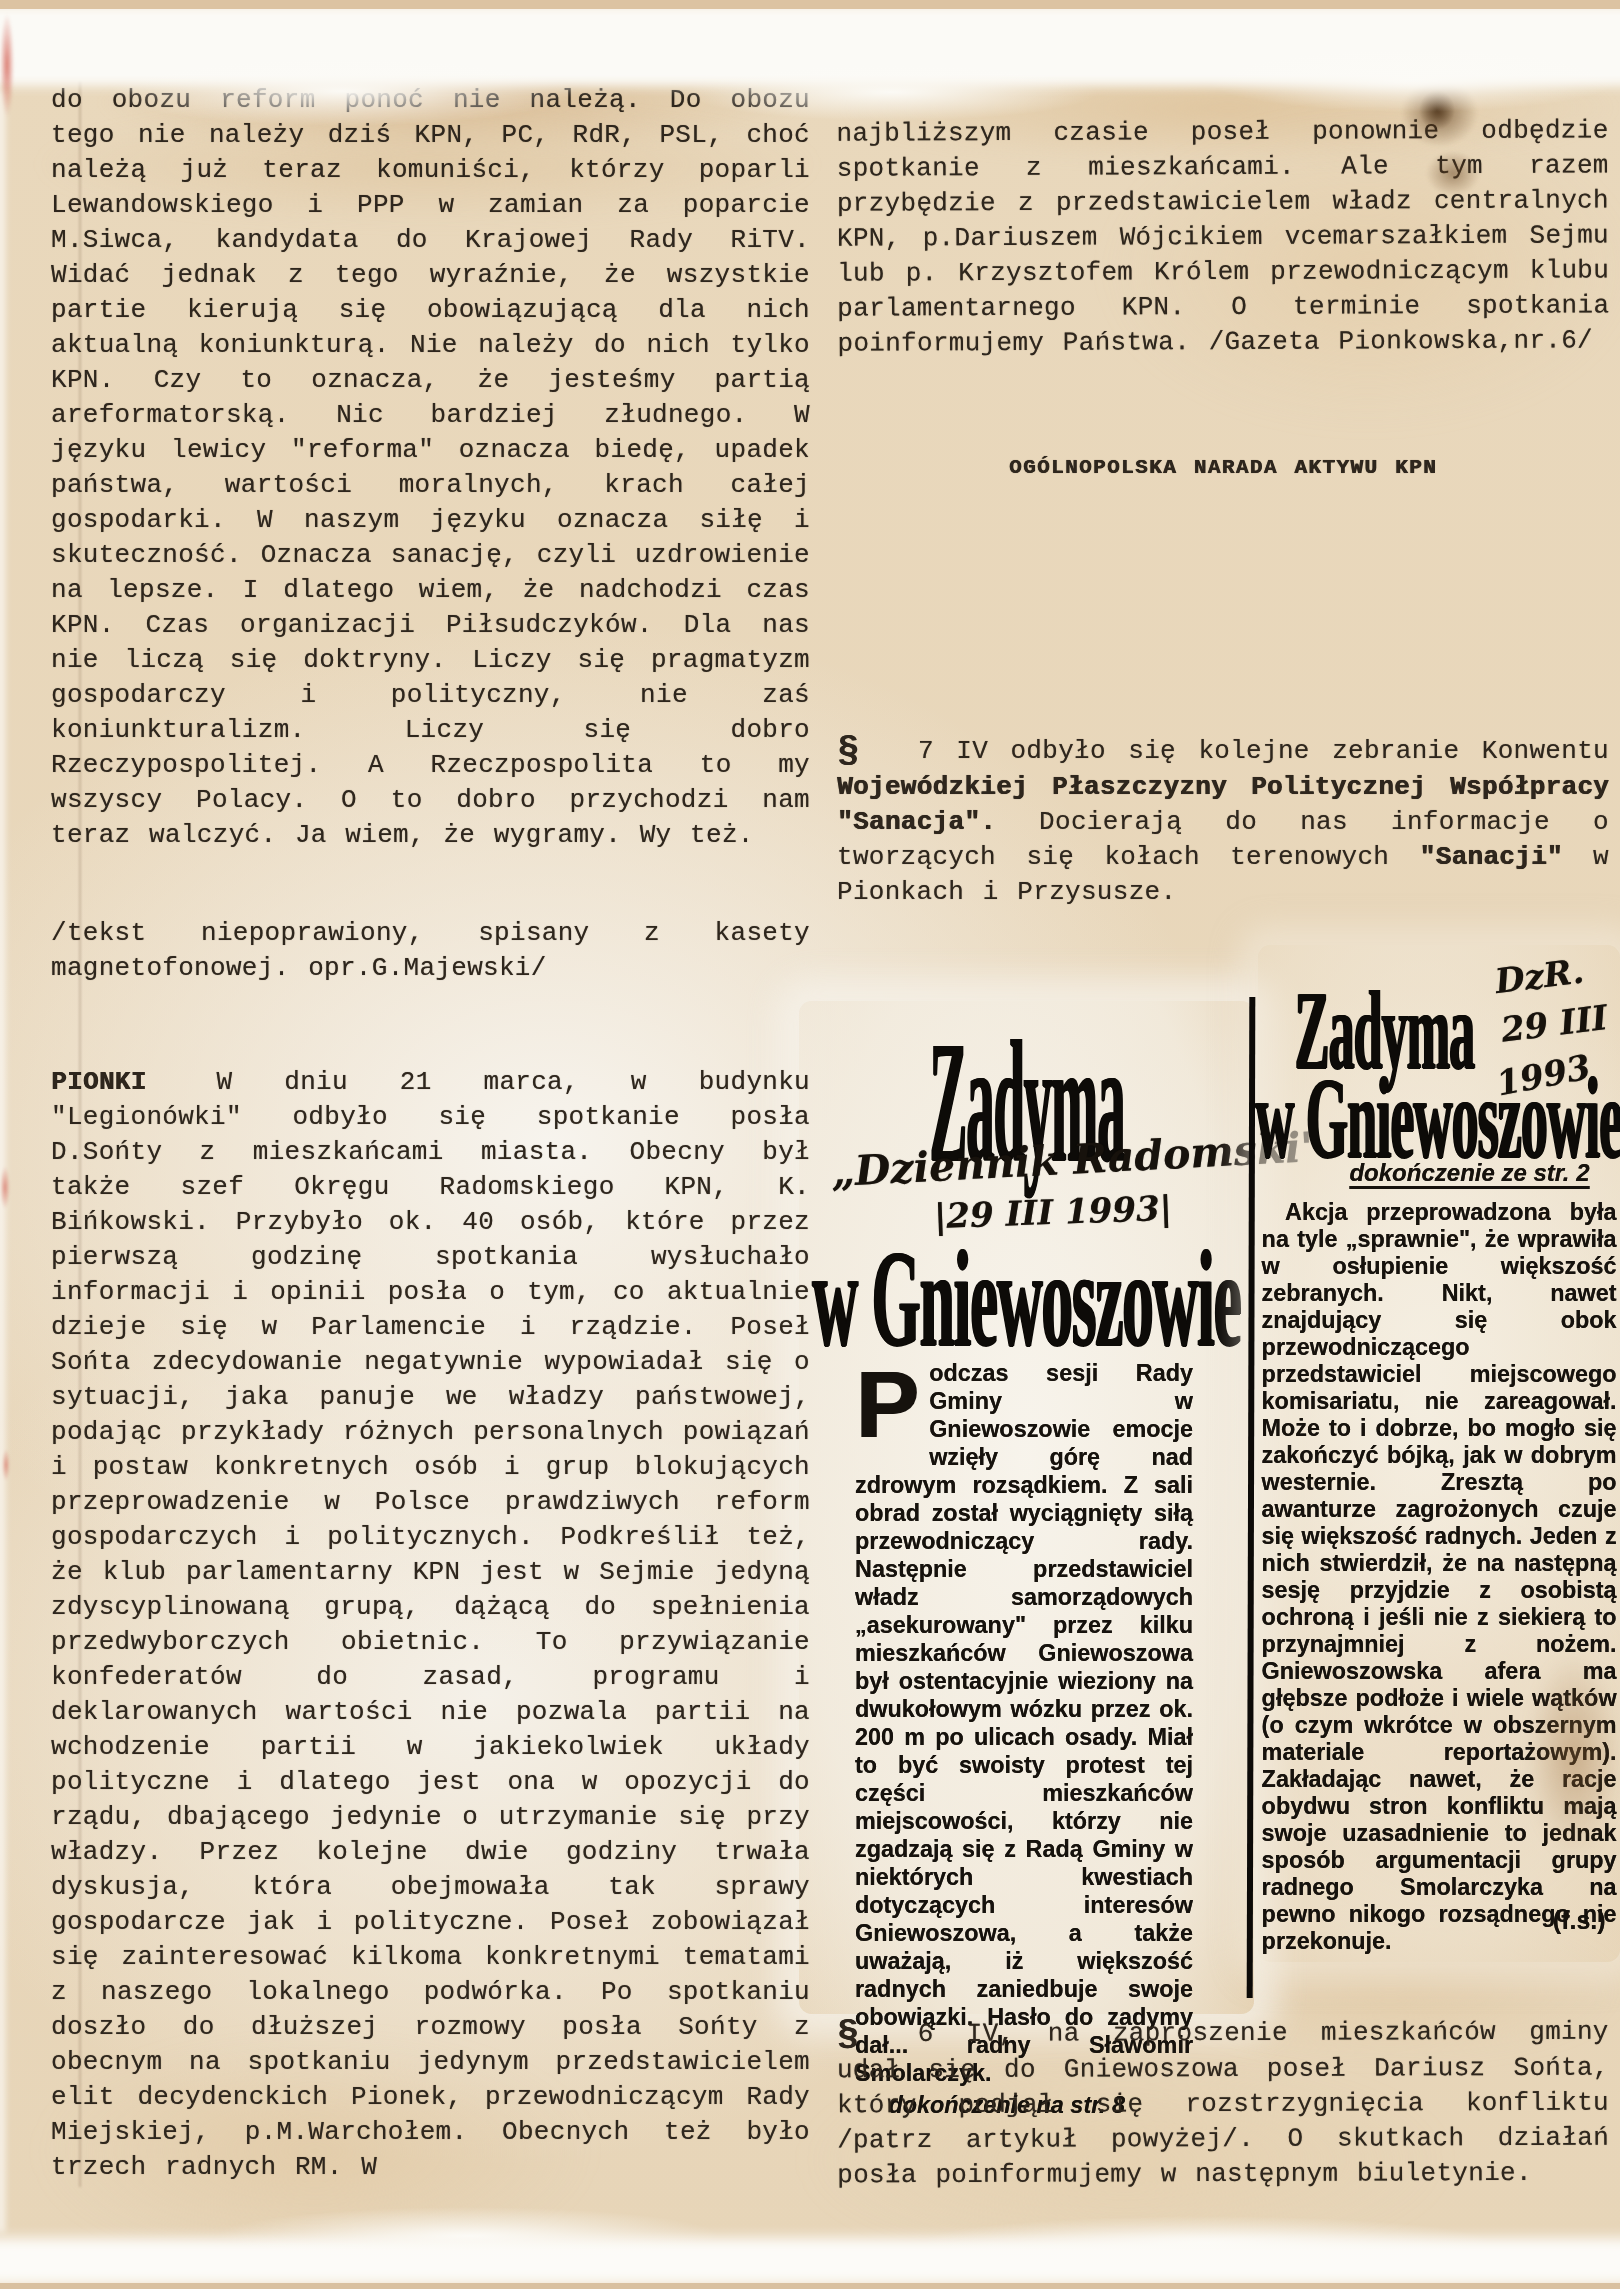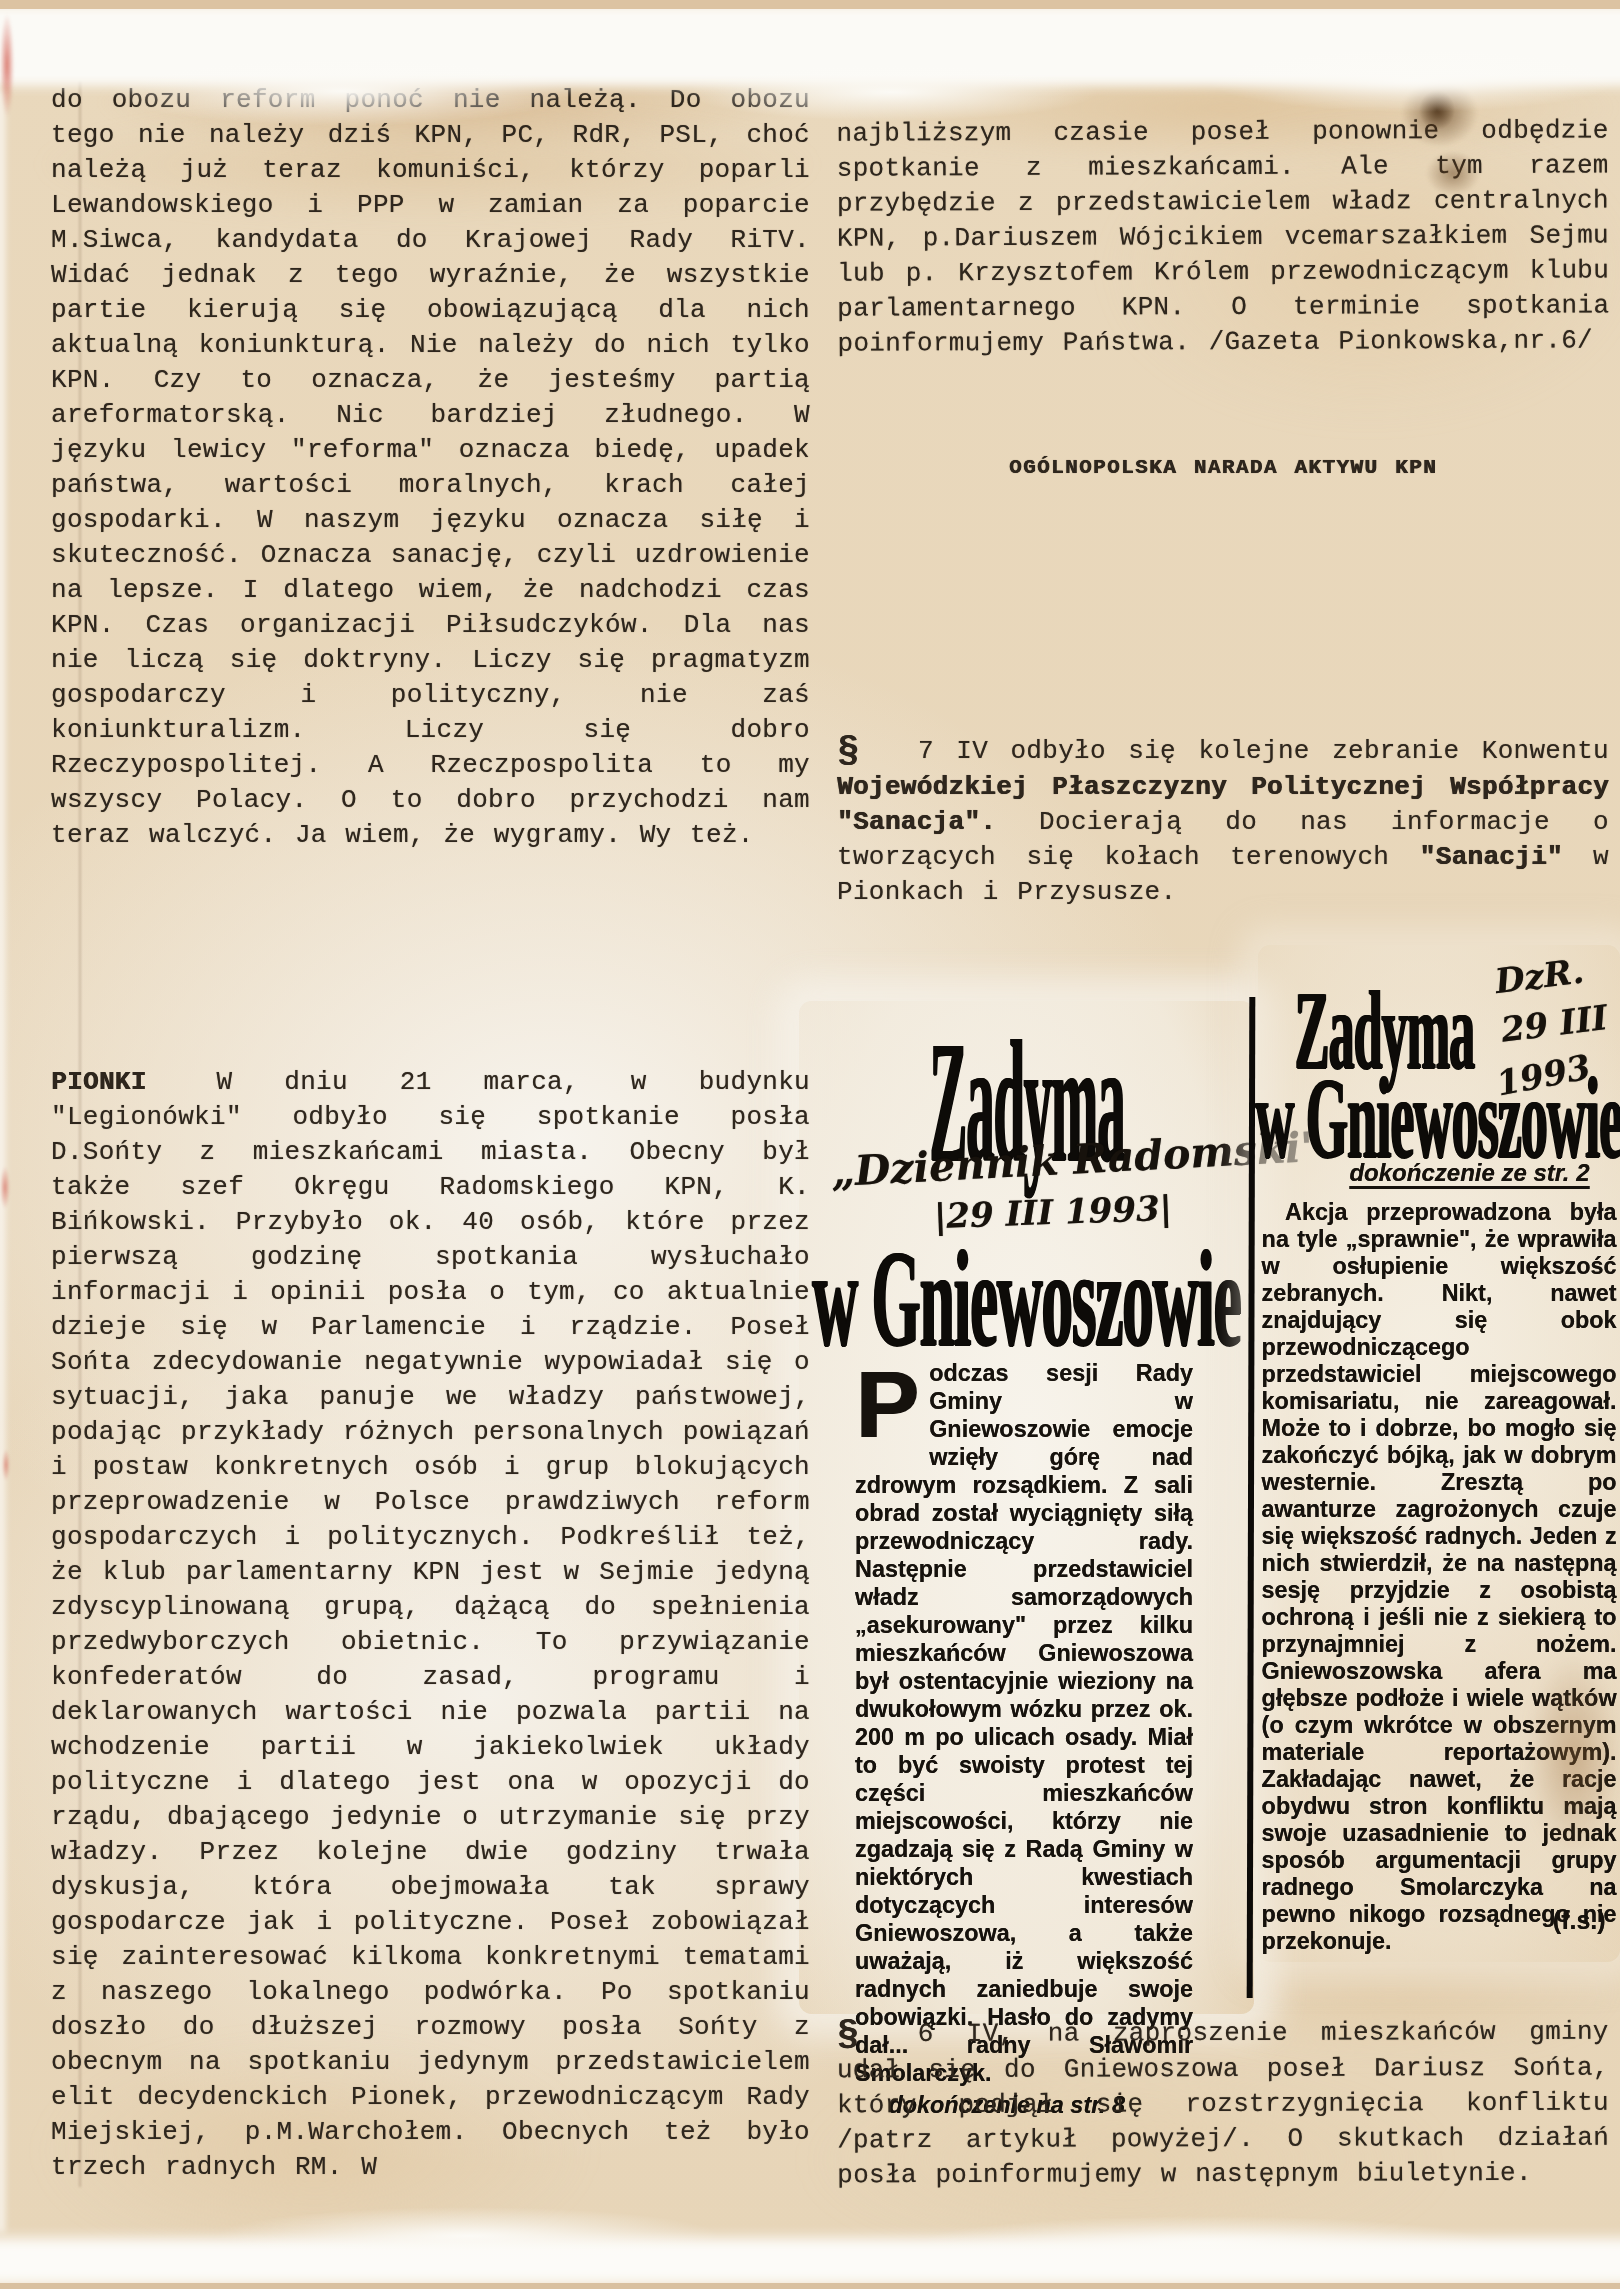--- a/index.html
+++ b/index.html
@@ -120,20 +120,21 @@
   <div class="art stain stB"></div>
   <div class="art stain stB2"></div>
   <div class="art stain stC"></div>
   <div class="art stain stD"></div>
   <div class="art stain stD2"></div>
   <div class="art stain stE"></div>
   <div class="art stain stF"></div>
   <div class="art crease"></div>
 
   <p class="tw block" id="lp1">do obozu reform ponoć nie należą. Do obozu tego nie należy dziś KPN, PC, RdR, PSL, choć należą już teraz komuniści, którzy poparli Lewandowskiego i PPP w zamian za poparcie M.Siwca, kandydata do Krajowej Rady RiTV. Widać jednak z tego wyraźnie, że wszystkie partie kierują się obowiązującą dla nich aktualną koniunkturą. Nie należy do nich tylko KPN. Czy to oznacza, że jesteśmy partią areformatorską. Nic bardziej złudnego. W języku lewicy "reforma" oznacza biedę, upadek państwa, wartości moralnych, krach całej gospodarki. W naszym języku oznacza siłę i skuteczność. Oznacza sanację, czyli uzdrowienie na lepsze. I dlatego wiem, że nadchodzi czas KPN. Czas organizacji Piłsudczyków. Dla nas nie liczą się doktryny. Liczy się pragmatyzm gospodarczy i polityczny, nie zaś koniunkturalizm. Liczy się dobro Rzeczypospolitej. A Rzeczpospolita to my wszyscy Polacy. O to dobro przychodzi nam teraz walczyć. Ja wiem, że wygramy. Wy też.</p>
+  <p class="tw block" id="lcredit">/tekst niepoprawiony, spisany z kasety magnetofonowej. opr.G.Majewski/</p>
   <p class="tw block" id="lpionki"><span class="pionki-label">PIONKI</span><span>W dniu 21 marca, w budynku "Legionówki" odbyło się spotkanie posła D.Sońty z mieszkańcami miasta. Obecny był także szef Okręgu Radomskiego KPN, K. Bińkowski. Przybyło ok. 40 osób, które przez pierwszą godzinę spotkania wysłuchało informacji i opinii posła o tym, co aktualnie dzieje się w Parlamencie i rządzie. Poseł Sońta zdecydowanie negatywnie wypowiadał się o sytuacji, jaka panuje we władzy państwowej, podając przykłady różnych personalnych powiązań i postaw konkretnych osób i grup blokujących przeprowadzenie w Polsce prawdziwych reform gospodarczych i politycznych. Podkreślił też, że klub parlamentarny KPN jest w Sejmie jedyną zdyscyplinowaną grupą, dążącą do spełnienia przedwyborczych obietnic. To przywiązanie konfederatów do zasad, programu i deklarowanych wartości nie pozwala partii na wchodzenie partii w jakiekolwiek układy polityczne i dlatego jest ona w opozycji do rządu, dbającego jedynie o utrzymanie się przy władzy. Przez kolejne dwie godziny trwała dyskusja, która obejmowała tak sprawy gospodarcze jak i polityczne. Poseł zobowiązał się zainteresować kilkoma konkretnymi tematami z naszego lokalnego podwórka. Po spotkaniu doszło do dłuższej rozmowy posła Sońty z obecnym na spotkaniu jedynym przedstawicielem elit decydenckich Pionek, przewodniczącym Rady Miejskiej, p.M.Warchołem. Obecnych też było trzech radnych RM. W</span></p>
 
   <p class="tw block" id="rp1">najbliższym czasie poseł ponownie odbędzie spotkanie z mieszkańcami. Ale tym razem przybędzie z przedstawicielem władz centralnych KPN, p.Dariuszem Wójcikiem vcemarszałkiem Sejmu lub p. Krzysztofem Królem przewodniczącym klubu parlamentarnego KPN. O terminie spotkania poinformujemy Państwa. /Gazeta Pionkowska,nr.6/</p>
   <h2 class="tw block" id="rhead">OGÓLNOPOLSKA NARADA AKTYWU KPN</h2>
   <p class="tw block" id="rsanacja"><span class="par-mark">§</span><span>7 IV odbyło się kolejne zebranie Konwentu </span><span class="tw-bold">Wojewódzkiej Płaszczyzny Politycznej Współpracy "Sanacja".</span><span> Docierają do nas informacje o tworzących się kołach terenowych </span><span class="tw-bold">"Sanacji"</span><span> w Pionkach i Przysusze.</span></p>
 
   <article class="clip" id="clipC">
     <div class="hwrap" id="clipC-h1w">
       <span class="headline">Zadyma</span>
     </div>

